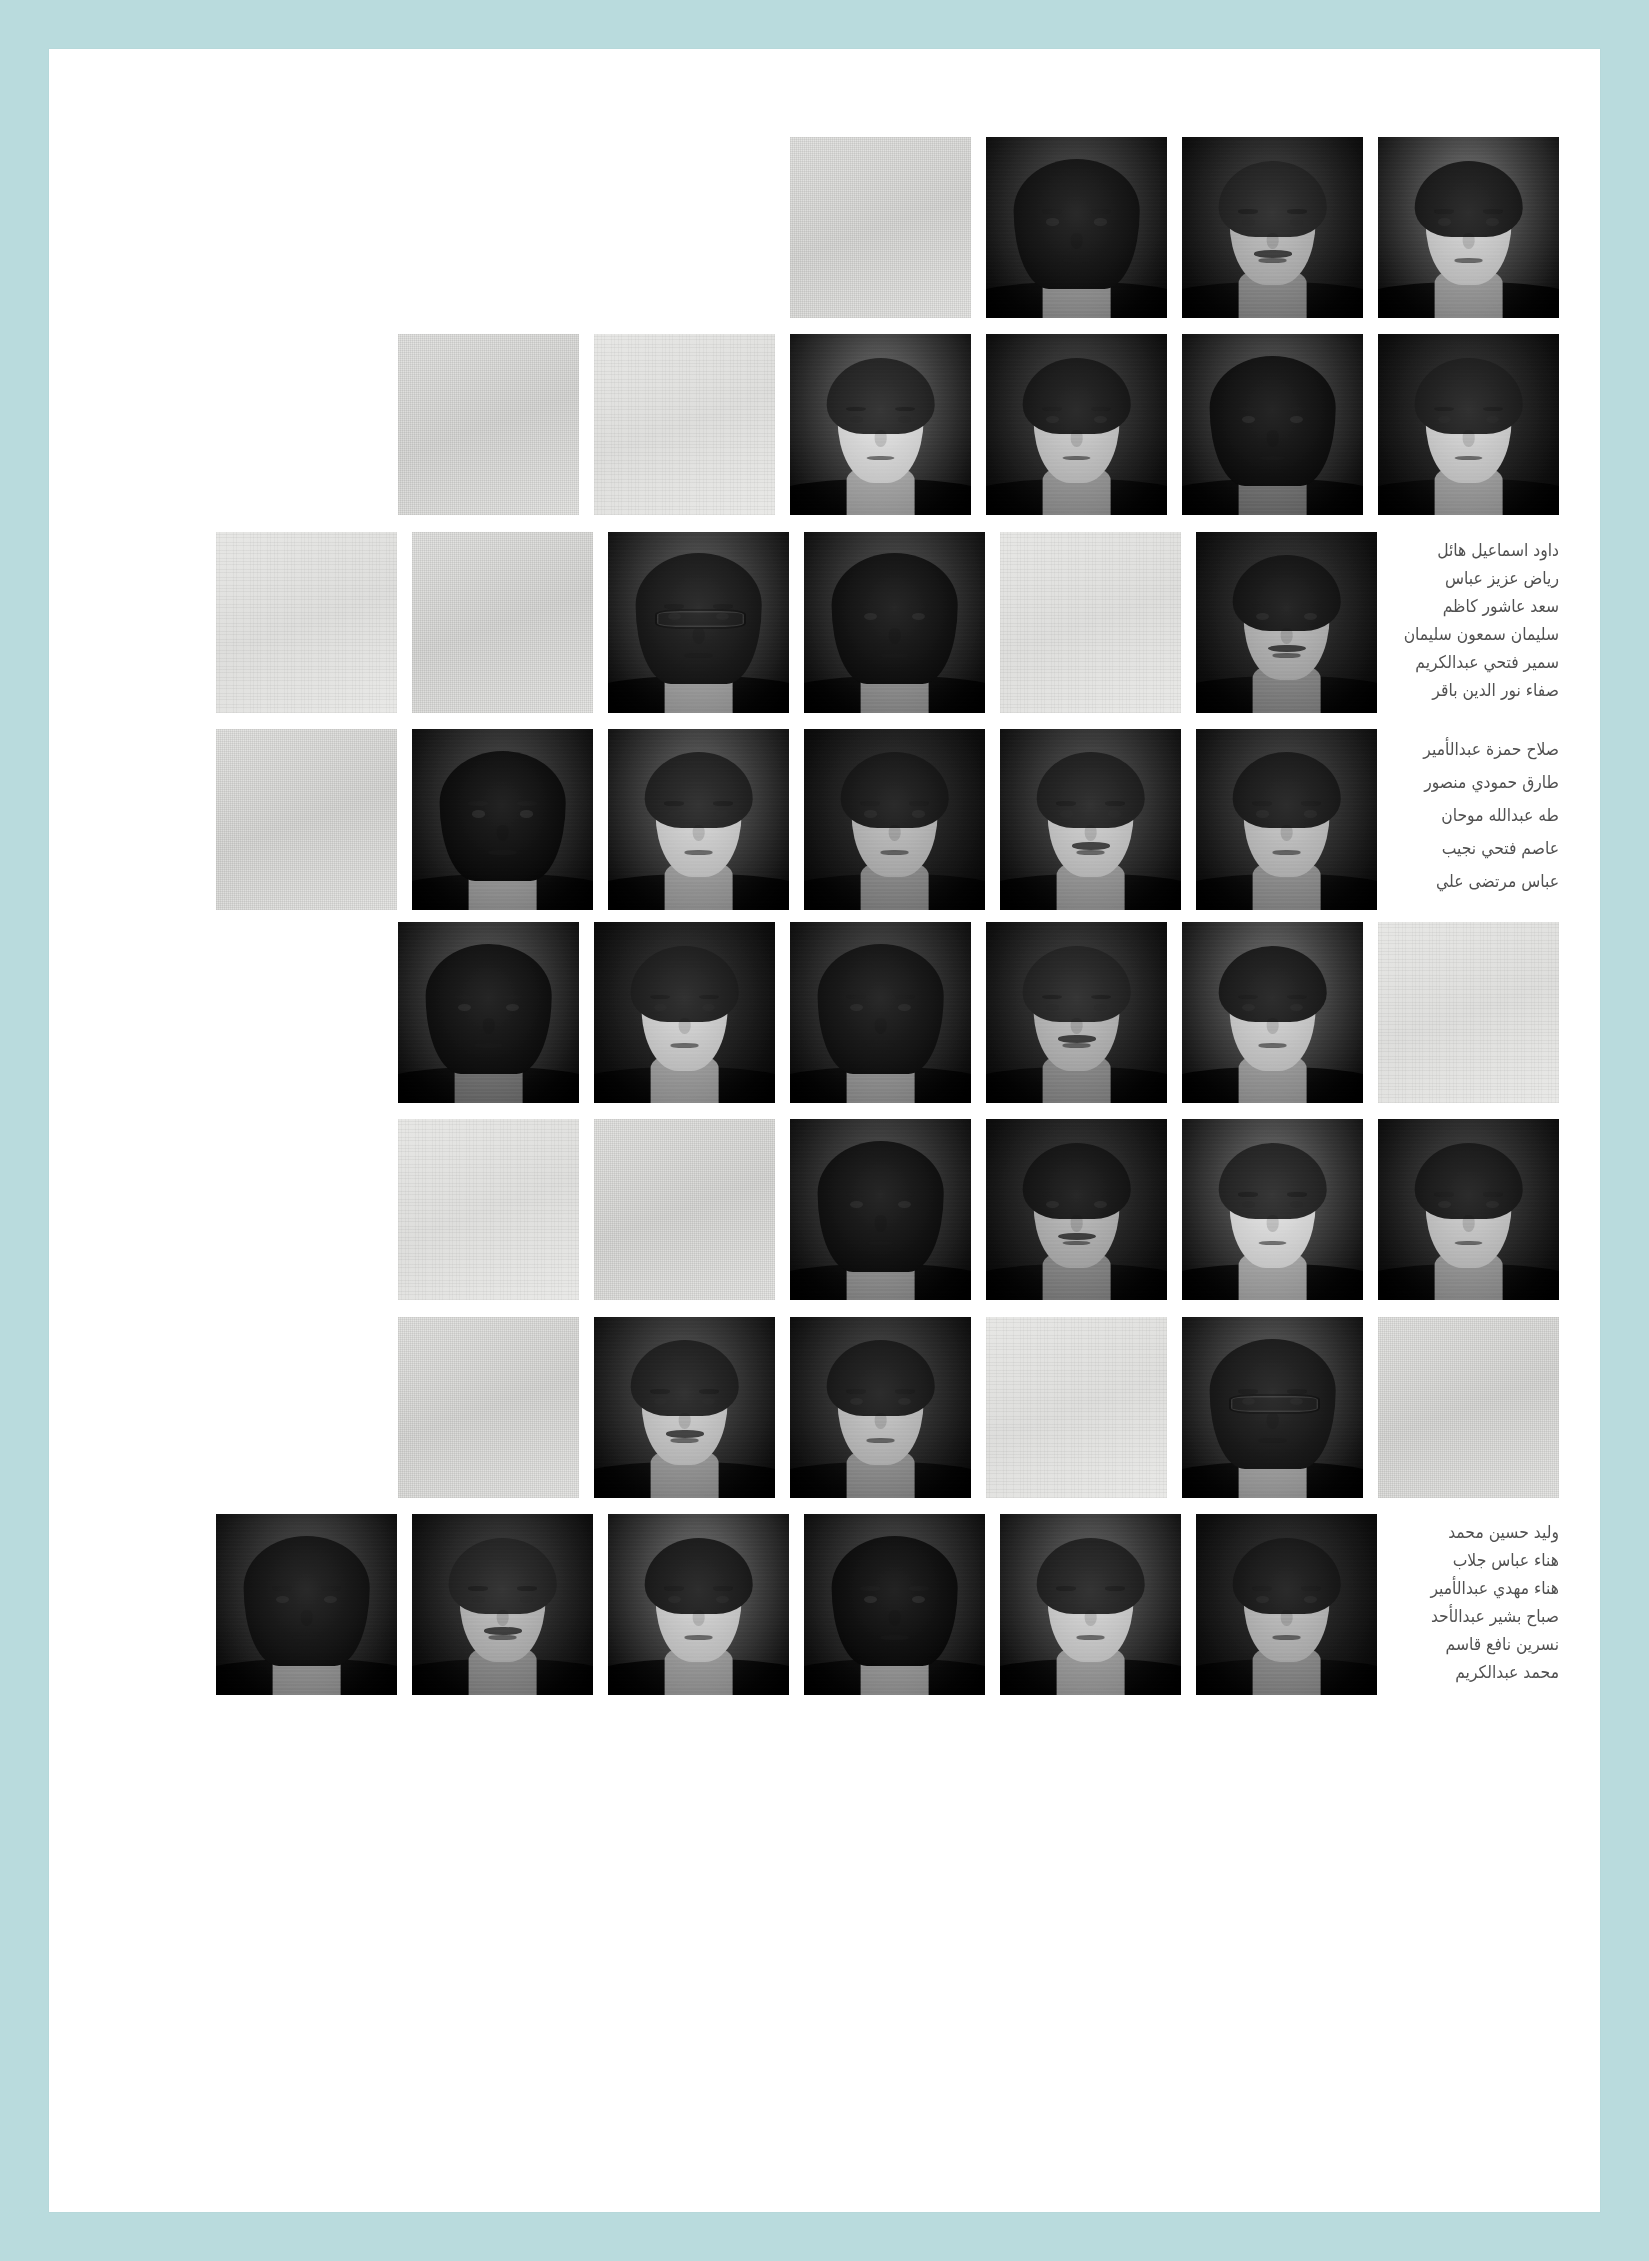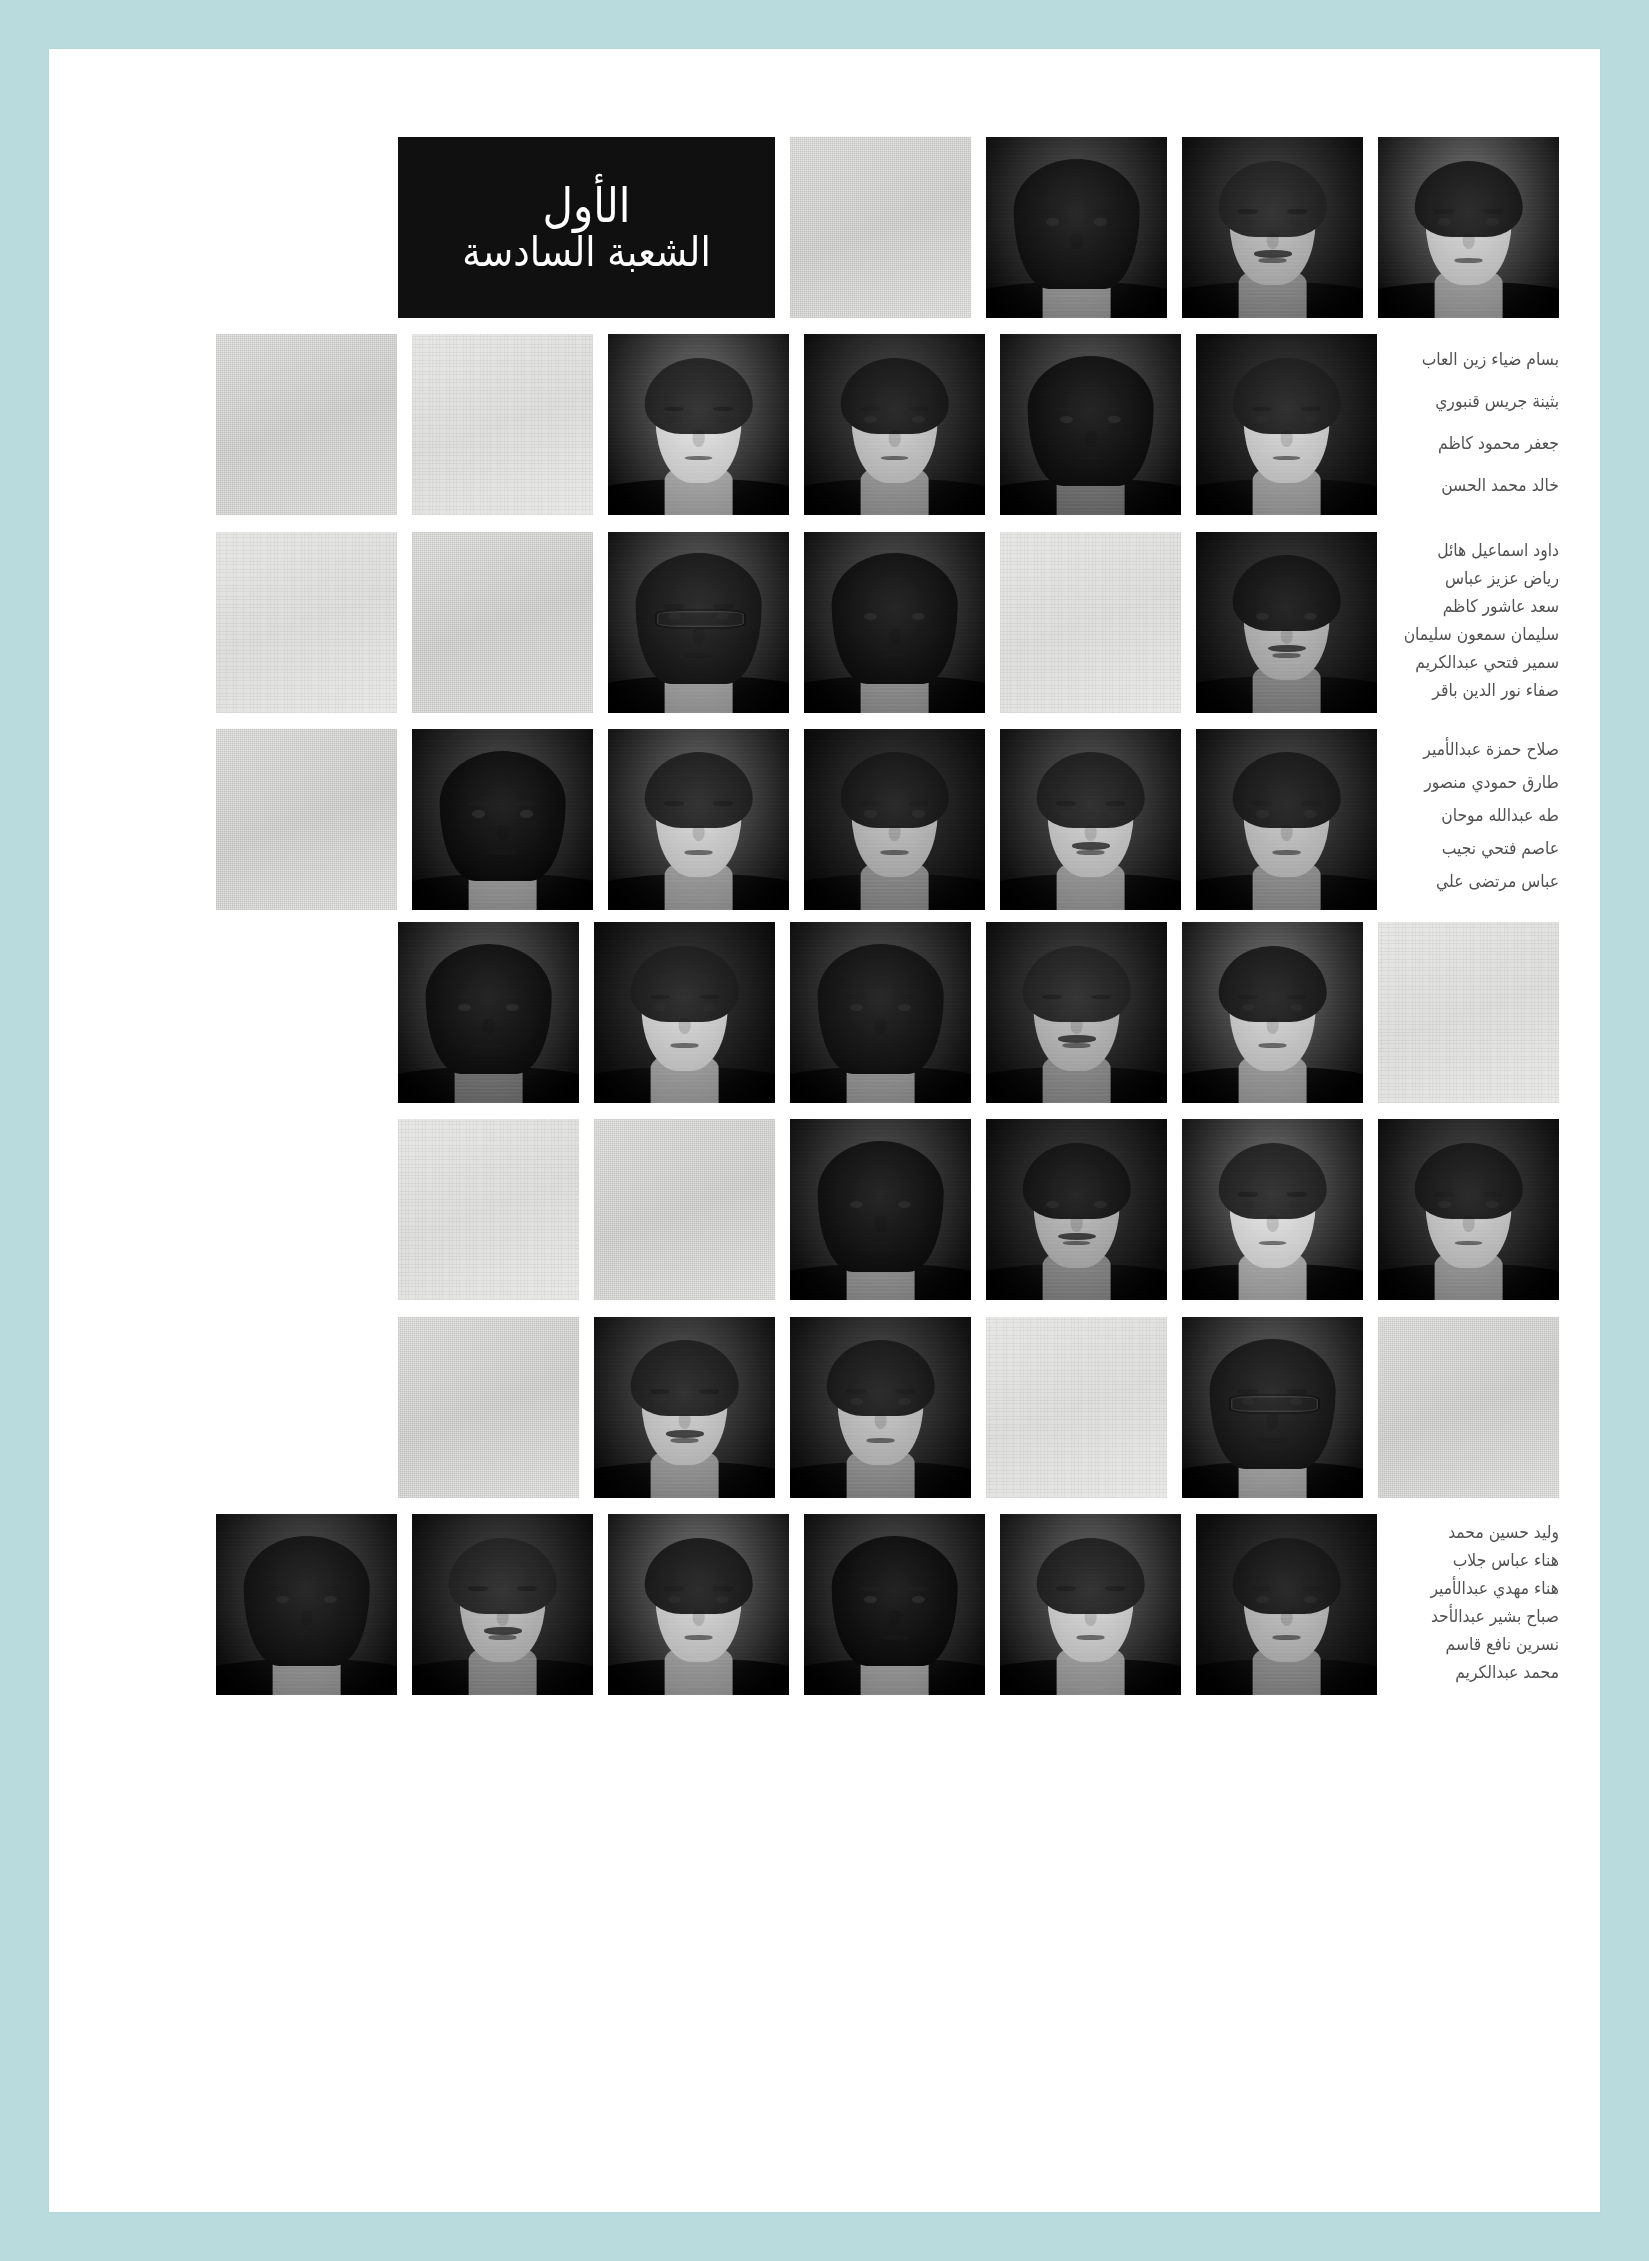--- a/index.html
+++ b/index.html
@@ -299,33 +299,23 @@
               <div class="brow r"></div>
               <div class="eye l"></div>
               <div class="eye r"></div>
               <div class="nose"></div>
               <div class="mouth"></div>
               <div class="grain"></div>
               <div class="vig"></div>
             </div>
           </div>
           <div class="cell blank weave"></div>
-          <div class="plaque">
-            <div class="line">الأول</div>
-            <div class="line sub">الشعبة السادسة</div>
-          </div>
         </div>
       </div>
       <div class="row" style="height: 181px; margin-bottom: 16.3px;">
-        <div class="names">
-          <div class="name" style="height: 42px; line-height: 42px;">بسام ضياء زين العاب</div>
-          <div class="name" style="height: 42px; line-height: 42px;">بثينة جريس قنبوري</div>
-          <div class="name" style="height: 42px; line-height: 42px;">جعفر محمود كاظم</div>
-          <div class="name" style="height: 42px; line-height: 42px;">خالد محمد الحسن</div>
-        </div>
         <div class="cells">
           <div class="cell">
             <div class="portrait">
               <div class="bg" style="background:radial-gradient(ellipse at 50% 30%, #2f2d2b 0%, #1e1c1b 100%)"></div>
               <div class="shoulders" style="background:#151413"></div>
               <div class="neck" style="background:#d2cec8; filter:brightness(0.82)"></div>
               <div class="face" style="background:#d2cec8"></div>
               <div class="hair" style="background:#201e1b"></div>
               <div class="brow l"></div>
               <div class="brow r"></div>

